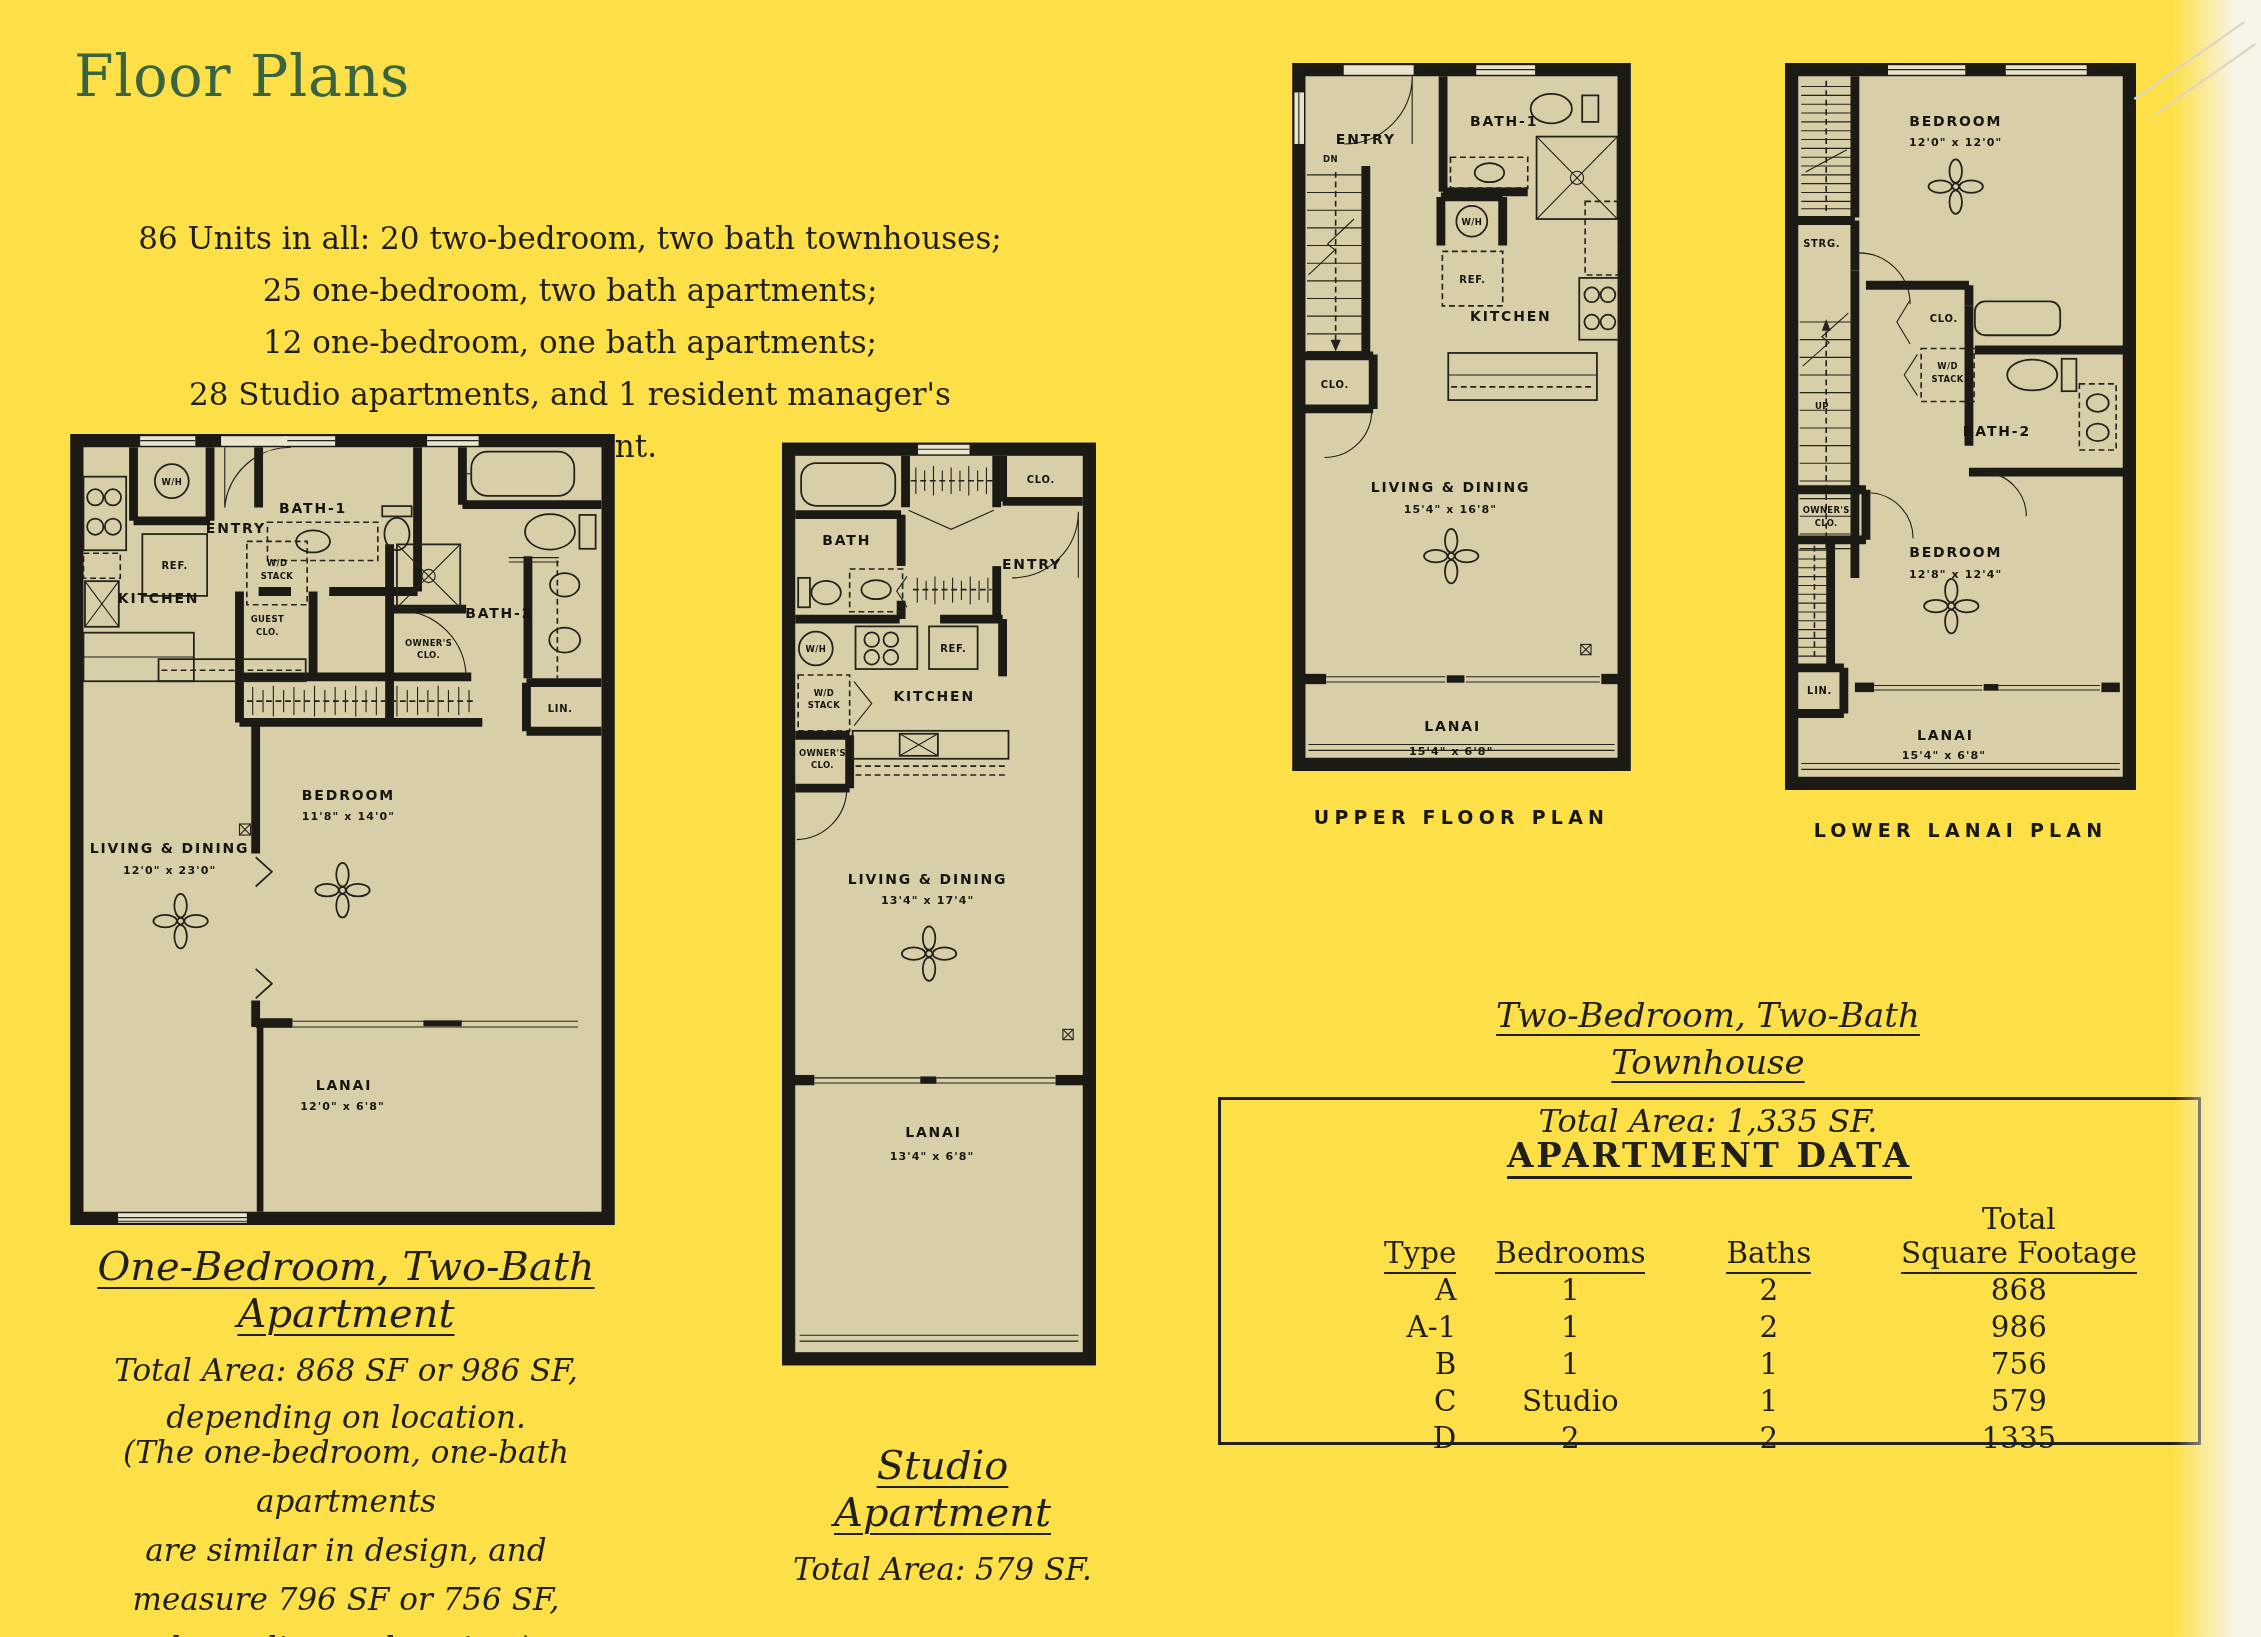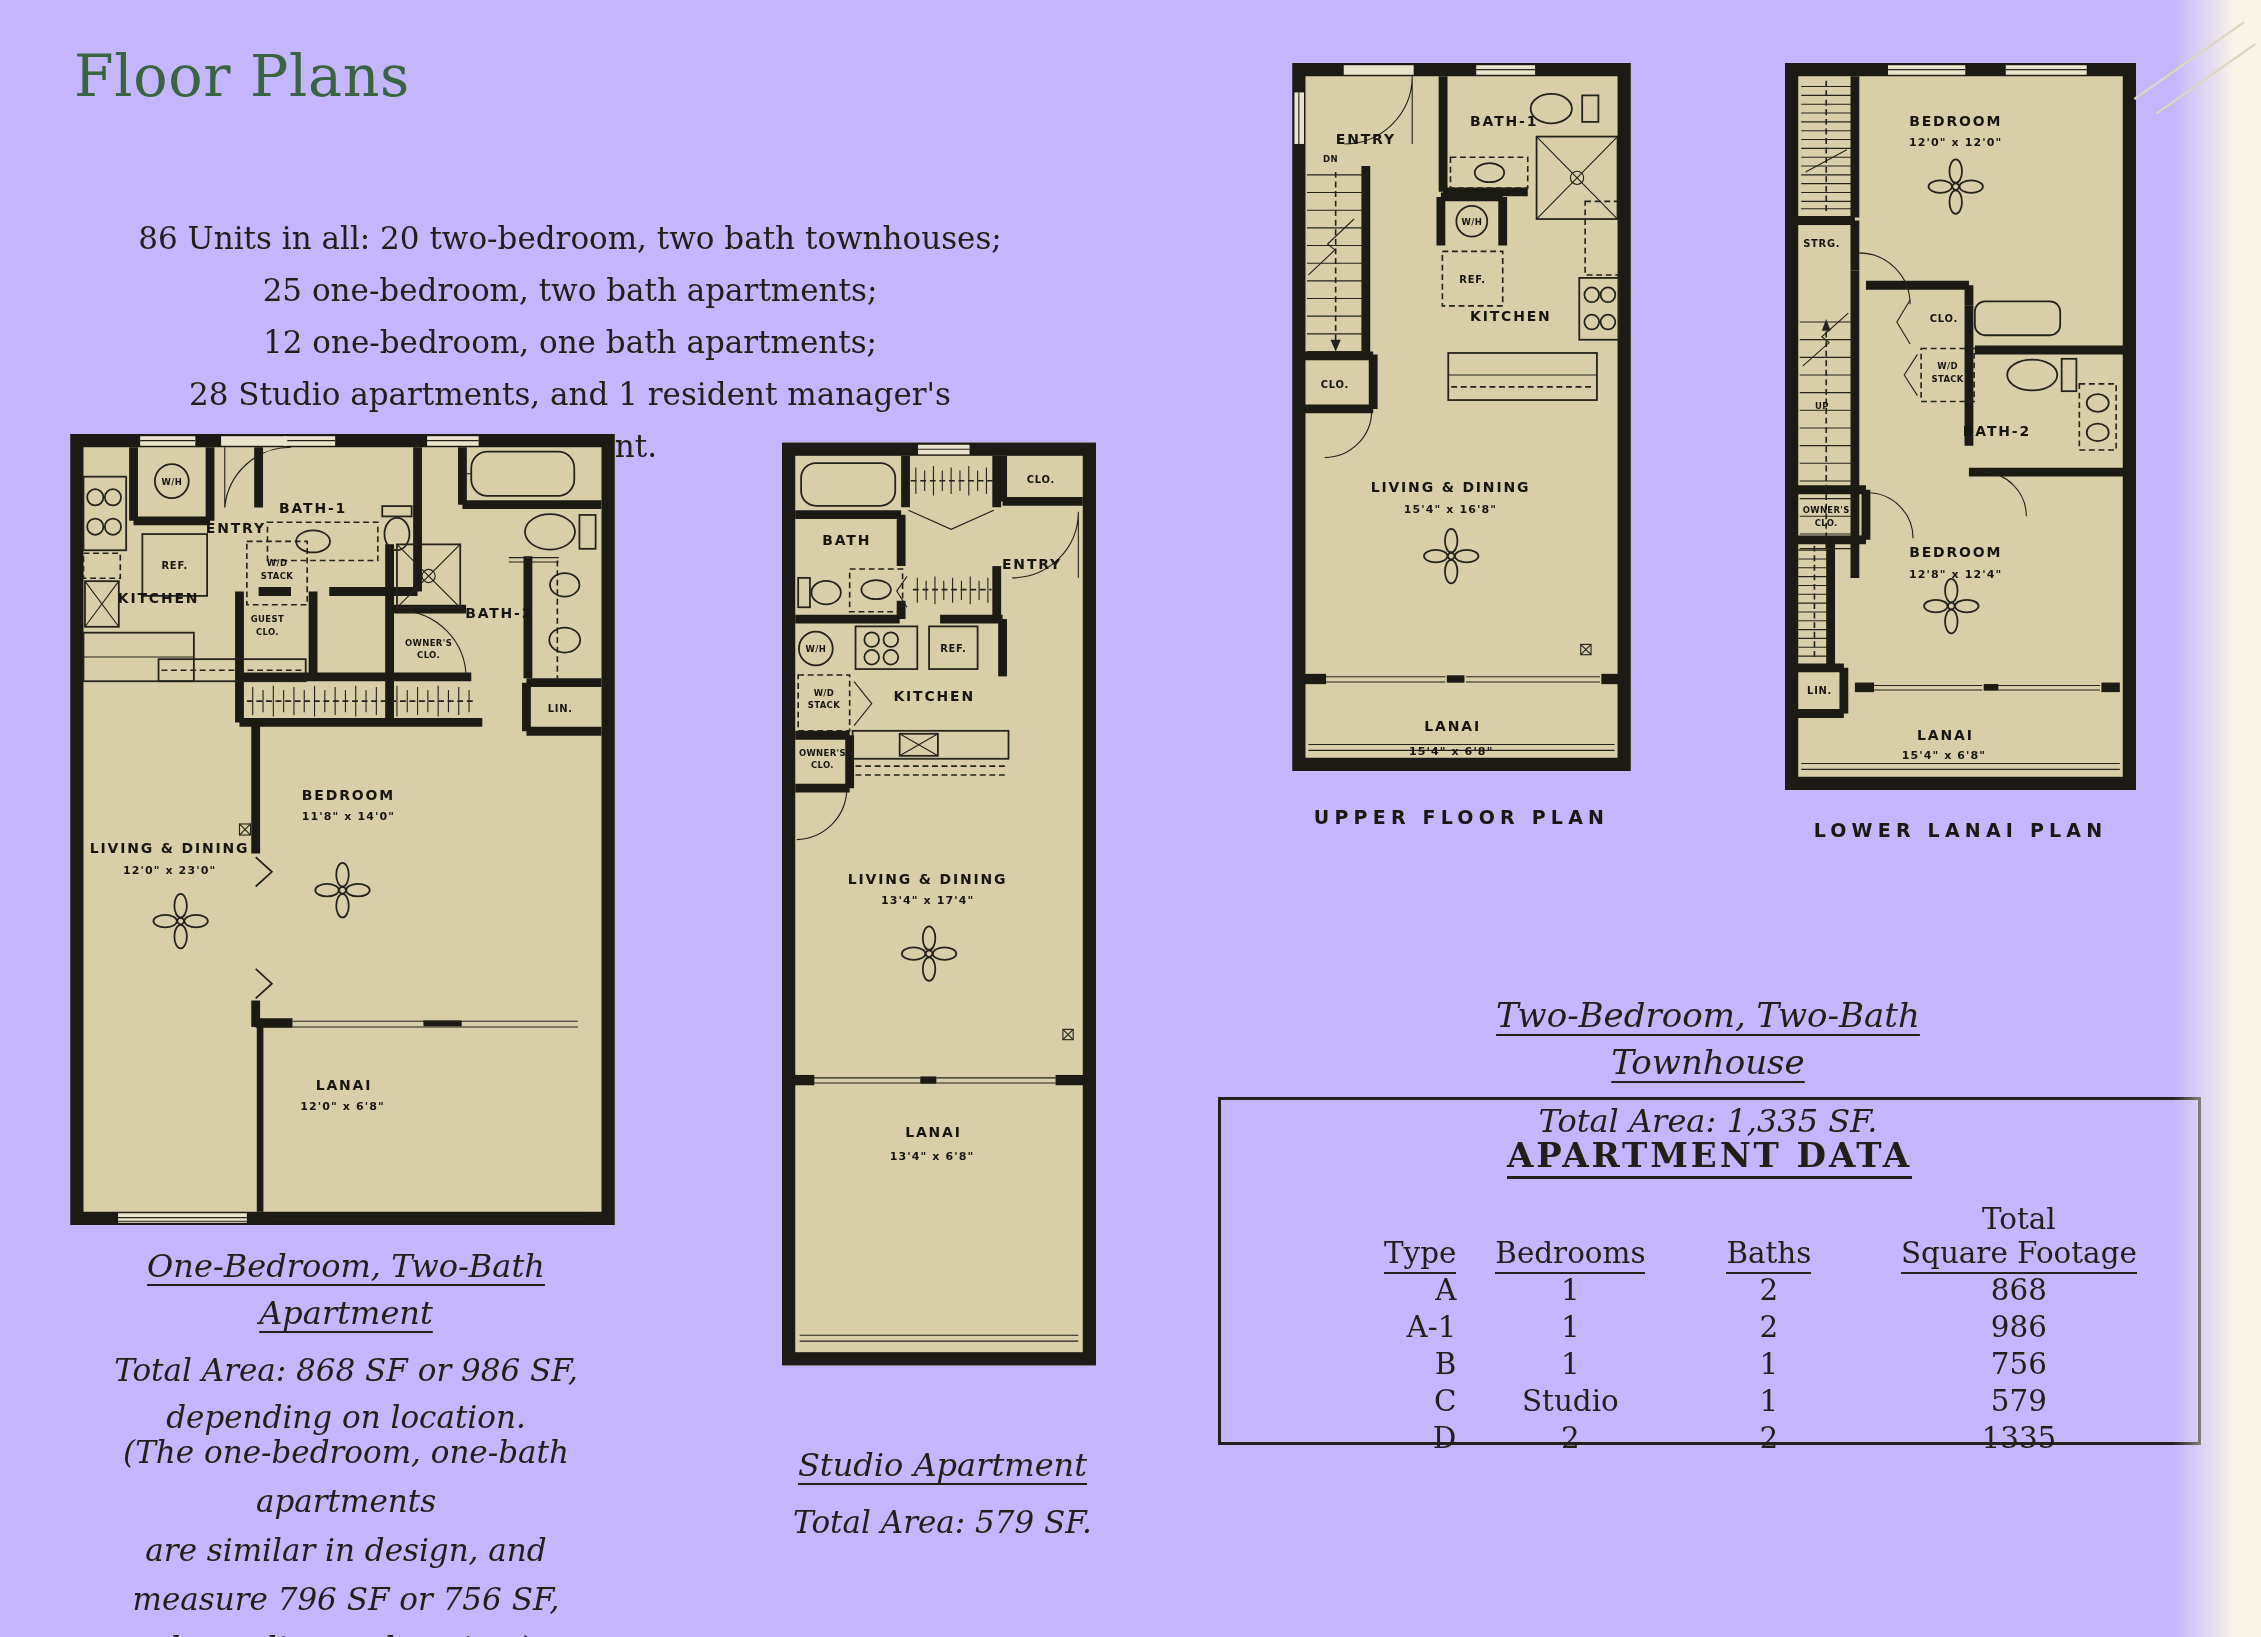--- a/index.html
+++ b/index.html
@@ -1,23 +1,23 @@
 <!DOCTYPE html>
 <html style="font-size:11.8px"><head>
 <meta charset="utf-8">
 <style>
   html,body{margin:0;padding:0;background:#efe9d8;}
-  #page{position:relative;width:2261px;height:1638px;background:#c4b5fd;overflow:hidden;
+  #page{position:relative;width:2261px;height:1638px;background:#fde047;overflow:hidden;
         font-family:"DejaVu Serif",serif;color:#201f18;}
   .abs{position:absolute;}
   
   #main-title{left:74px;top:43px;font-size:57px;color:#3a6340;letter-spacing:0.7px;font-weight:500;}
   #intro{left:110px;top:212px;width:920px;text-align:center;font-size:31px;line-height:52px;}
   .caption{text-align:center;font-size:31px;line-height:47px;font-style:italic;}
-  .cap-title{font-size:32px;text-decoration:underline;text-decoration-thickness:2.2px;text-underline-offset:7.4px;}
+  .cap-title{font-size:40px;text-decoration:underline;text-decoration-thickness:2.2px;text-underline-offset:7.4px;}
   .plan-cap{font-family:"DejaVu Sans",sans-serif;font-weight:bold;font-size:19px;letter-spacing:5.2px;text-align:center;color:#191913;}
   
   svg.plan{display:block;}
   svg.plan .bgfill{fill:#d8cfa9;}
   svg.plan .ow{fill:none;stroke:#1b1a14;stroke-width:18;}
   svg.plan .iw{stroke:#1b1a14;stroke-width:12;fill:none;}
   svg.plan .iw2{stroke:#1b1a14;stroke-width:9;fill:none;}
   svg.plan .fx{stroke:#23221b;stroke-width:2.4;fill:none;}
   svg.plan .fxd{stroke:#23221b;stroke-width:2.2;fill:none;stroke-dasharray:8 5;}
   svg.plan .hl{stroke:#23221b;stroke-width:1.5;fill:none;}

